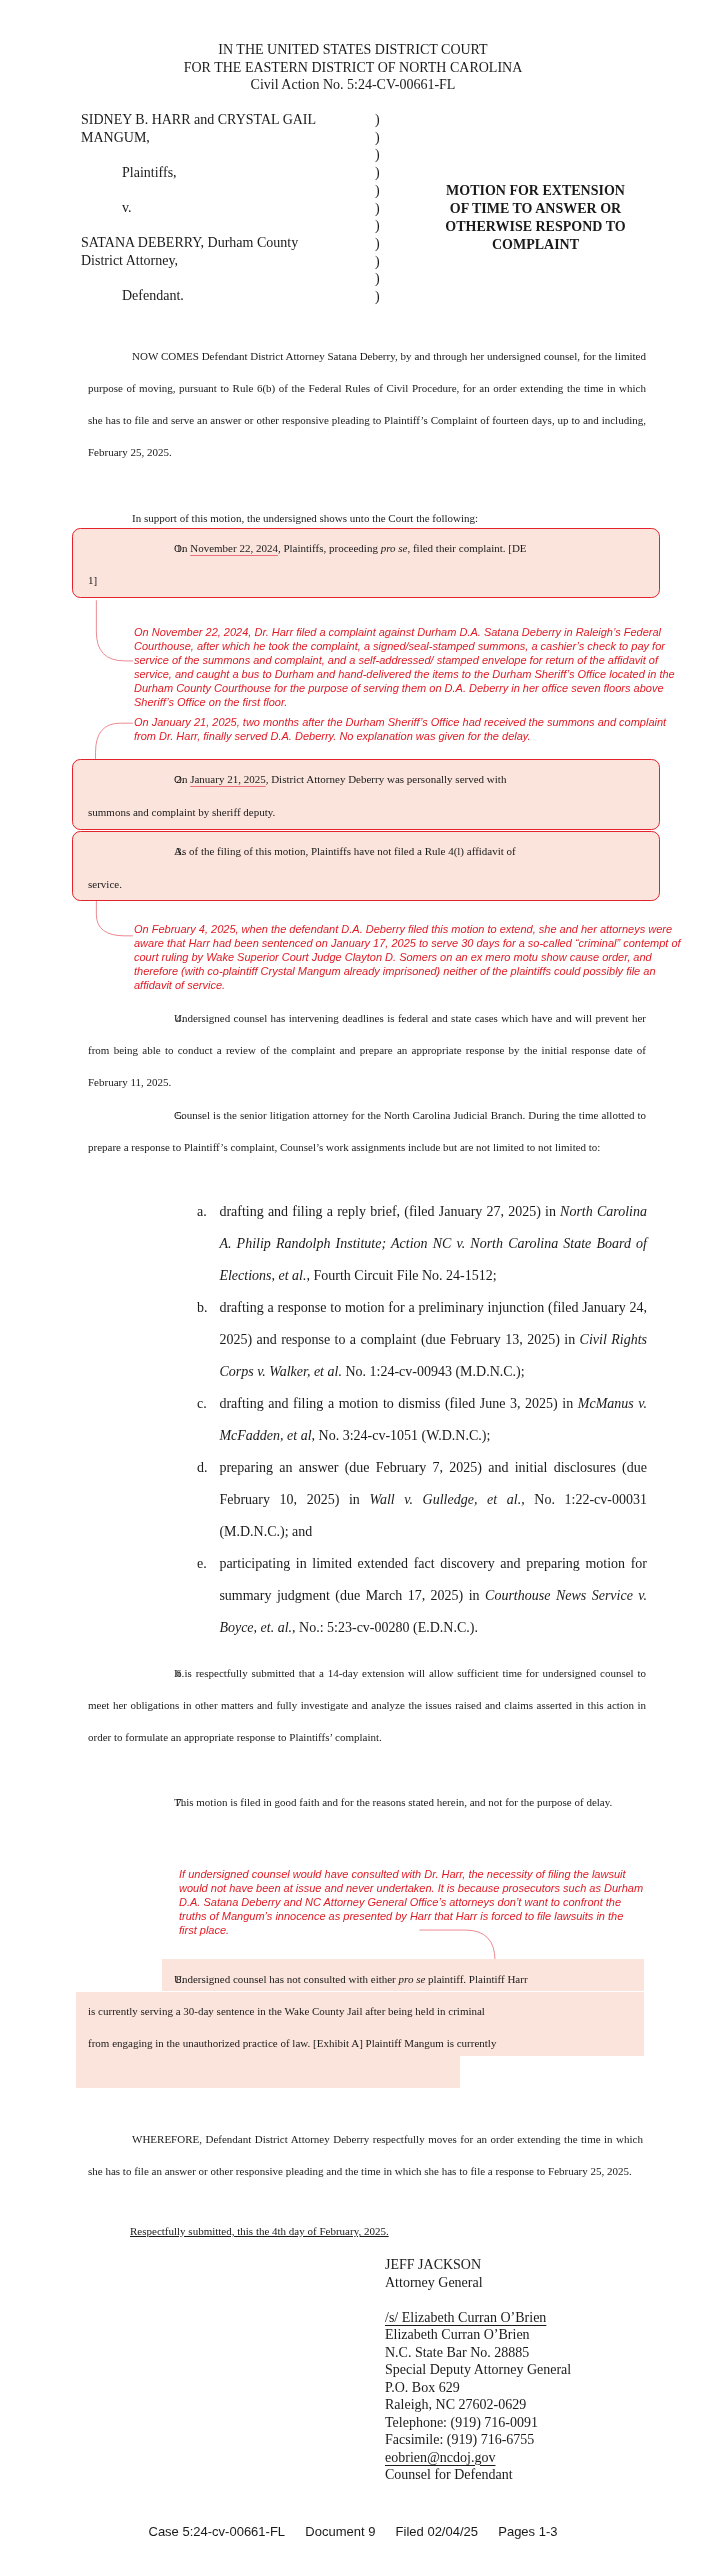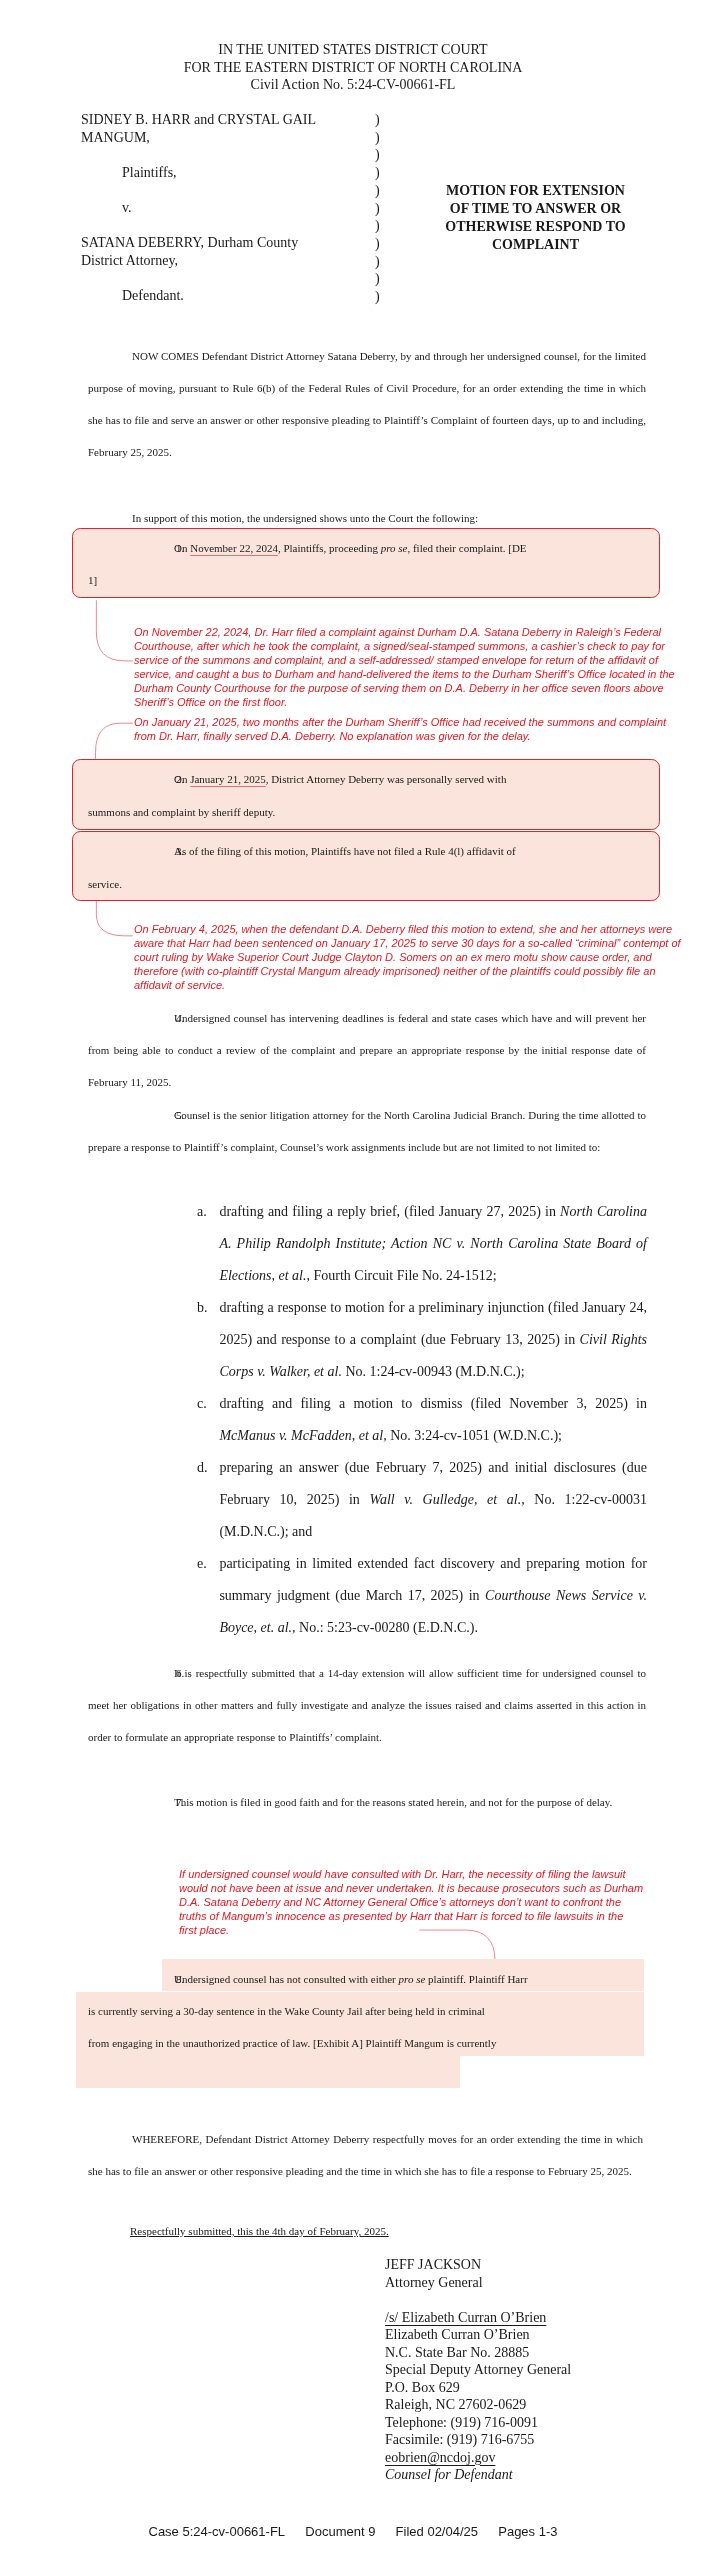--- a/index.html
+++ b/index.html
@@ -125,21 +125,21 @@
 </div>
 
 <div class="abs sublist" style="top:1196px;">
   <div class="sub-item">
     <span class="sub-letter">a.</span><span>drafting and filing a reply brief, (filed January 27, 2025) in </span><i>North Carolina A. Philip Randolph Institute; Action NC v. North Carolina State Board of Elections, et al.</i><span>, Fourth Circuit File No. 24-1512;</span>
   </div>
   <div class="sub-item">
     <span class="sub-letter">b.</span><span>drafting a response to motion for a preliminary injunction (filed January 24, 2025) and response to a complaint (due February 13, 2025) in </span><i>Civil Rights Corps v. Walker, et al.</i><span> No. 1:24-cv-00943 (M.D.N.C.);</span>
   </div>
   <div class="sub-item">
-    <span class="sub-letter">c.</span><span>drafting  and filing a motion to dismiss (filed November 3, 2025) in </span><i>McManus v. McFadden, et al,</i><span> No. 3:24-cv-1051 (W.D.N.C.);</span>
+    <span class="sub-letter">c.</span><span>drafting  and filing a motion to dismiss (filed June 3, 2025) in </span><i>McManus v. McFadden, et al,</i><span> No. 3:24-cv-1051 (W.D.N.C.);</span>
   </div>
   <div class="sub-item">
     <span class="sub-letter">d.</span><span>preparing an answer (due February 7, 2025) and initial disclosures (due February 10, 2025) in </span><i>Wall v. Gulledge, et al.</i><span>, No. 1:22-cv-00031 (M.D.N.C.); and</span>
   </div>
   <div class="sub-item">
     <span class="sub-letter">e.</span><span>participating in limited extended fact discovery and preparing motion for summary judgment (due March 17, 2025) in </span><i>Courthouse News Service v. Boyce, et. al.</i><span>, No.: 5:23-cv-00280 (E.D.N.C.).</span>
   </div>
 </div>
 
 <div class="abs para" style="top:1657px; text-indent:44px;">
@@ -172,21 +172,21 @@
   <div style="height:17.5px;"></div>
   <div class="u-dark">/s/ Elizabeth Curran O’Brien</div>
   <div>Elizabeth Curran O’Brien</div>
   <div>N.C. State Bar No. 28885</div>
   <div>Special Deputy Attorney General</div>
   <div>P.O. Box 629</div>
   <div>Raleigh, NC 27602-0629</div>
   <div>Telephone: (919) 716-0091</div>
   <div>Facsimile: (919) 716-6755</div>
   <div class="u-dark">eobrien@ncdoj.gov</div>
-  <div style="font-style:italic;">Counsel for Defendant</div>
+  <div style="">Counsel for Defendant</div>
 </div>
 
 <div class="abs footer" style="top:2524px;">
   <span>Case 5:24-cv-00661-FL</span>
   <span>Document 9</span>
   <span>Filed 02/04/25</span>
   <span>Pages 1-3</span>
 </div>
 
 

